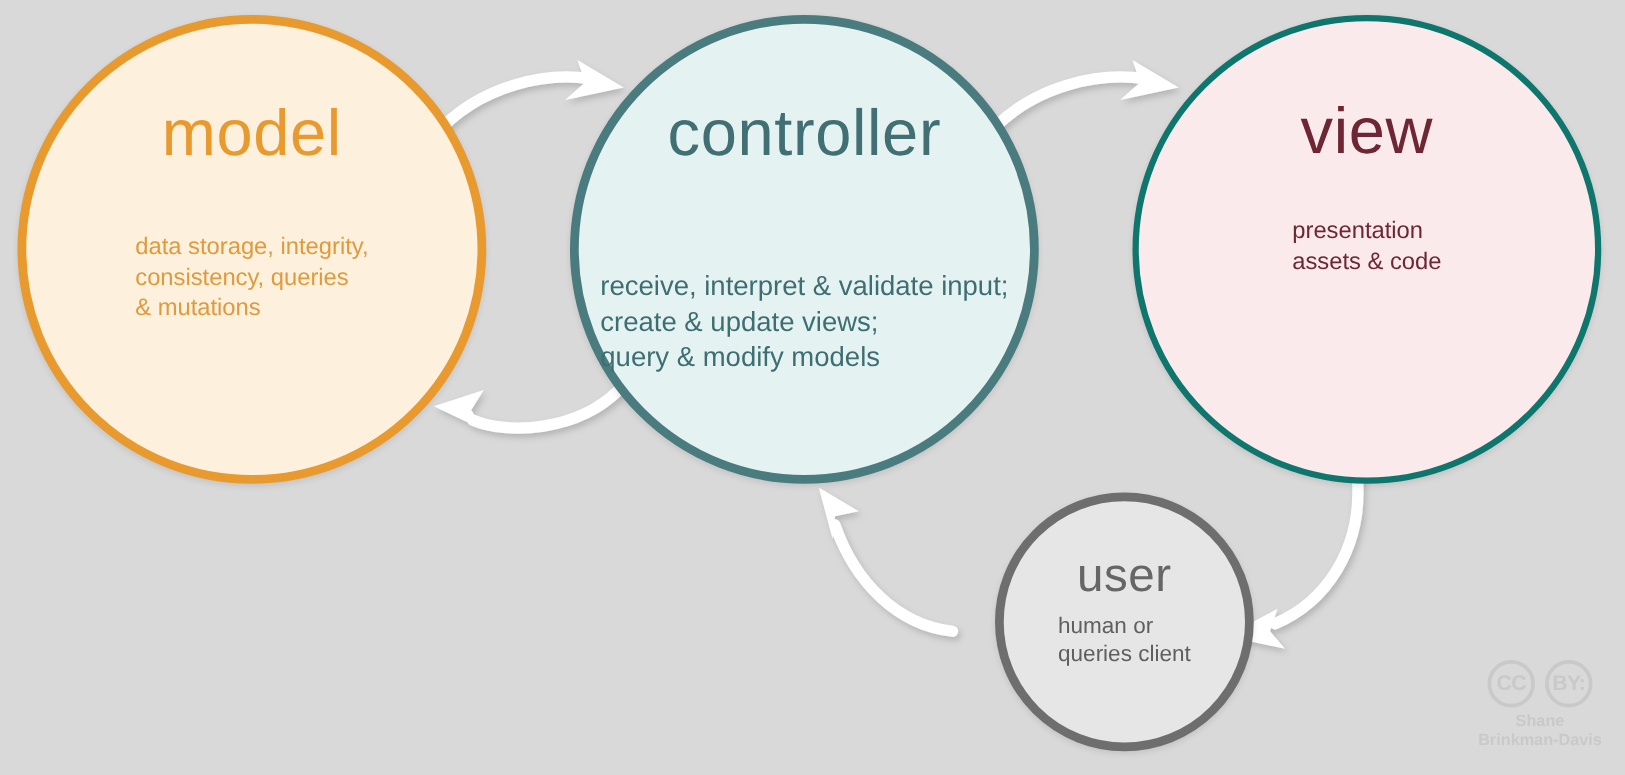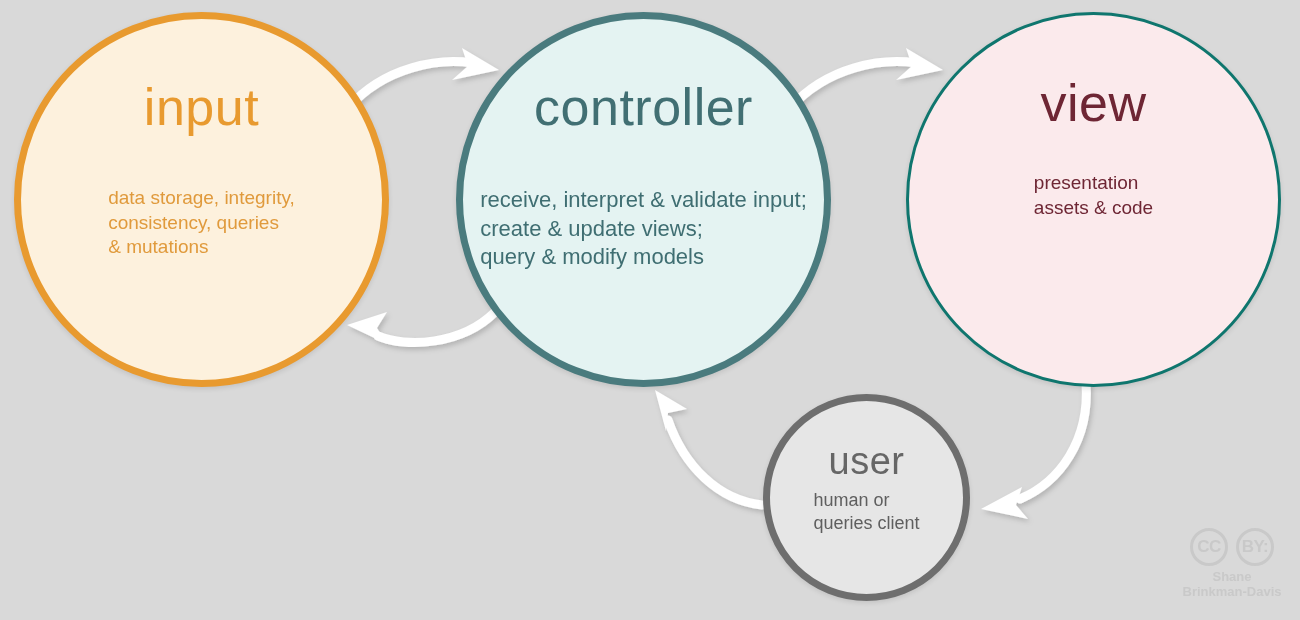--- a/index.html
+++ b/index.html
@@ -53,53 +53,54 @@
     font-size: 19px;
     color: #e09a3c;
   }
 
   
   #node-controller {
     left: 456px; top: 12px;
     width: 375px; height: 375px;
     background: #e4f3f2;
     border: 7px solid #4a7b7e;
+    gap: 29px;
   }
   #node-controller .node-title {
     margin-top: 62px;
     font-size: 52px;
     color: #416f73;
   }
   #node-controller .node-desc {
     margin-top: 53px;
     font-size: 22px;
     color: #3f6e72;
   }
 
   
   #node-view {
     left: 906px; top: 12px;
     width: 375px; height: 375px;
     background: #fbeaec;
-    border: 3px solid #0f766e;
+    border: 5px solid #0f766e;
   }
   #node-view .node-title {
     margin-top: 62px;
     font-size: 52px;
     color: #6e2634;
   }
   #node-view .node-desc {
     margin-top: 42px;
     font-size: 19px;
     color: #6e2634;
   }
 
   
   #node-user {
-    left: 763px; top: 394px;
+    left: 796px; top: 394px;
     width: 207px; height: 207px;
     background: #e6e6e6;
     border: 7px solid #6e6e6e;
   }
   #node-user .node-title {
     margin-top: 41px;
     font-size: 38px;
     color: #666666;
   }
   #node-user .node-desc {
@@ -184,21 +185,21 @@
       <path d="M 981,509 L 1022,487 L 1016,505 L 1028,519 Z" fill="#ffffff"></path>
     </g>
 
     <g filter="url(#softshadow)">
       <path d="M 762,505 C 718,500 684,466 668,420" fill="none" stroke="#ffffff" stroke-width="9" stroke-linecap="round"></path>
       <path d="M 655,390 L 666,431 L 668,413 L 687,409 Z" fill="#ffffff"></path>
     </g>
   </svg>
 
   <div class="node" id="node-model">
-    <div class="node-title">input</div>
+    <div class="node-title">model</div>
     <div class="node-desc">data storage, integrity,
 consistency, queries
 &amp; mutations</div>
   </div>
 
   <div class="node" id="node-controller">
     <div class="node-title">controller</div>
     <div class="node-desc">receive, interpret &amp; validate input;
 create &amp; update views;
 query &amp; modify models</div>

